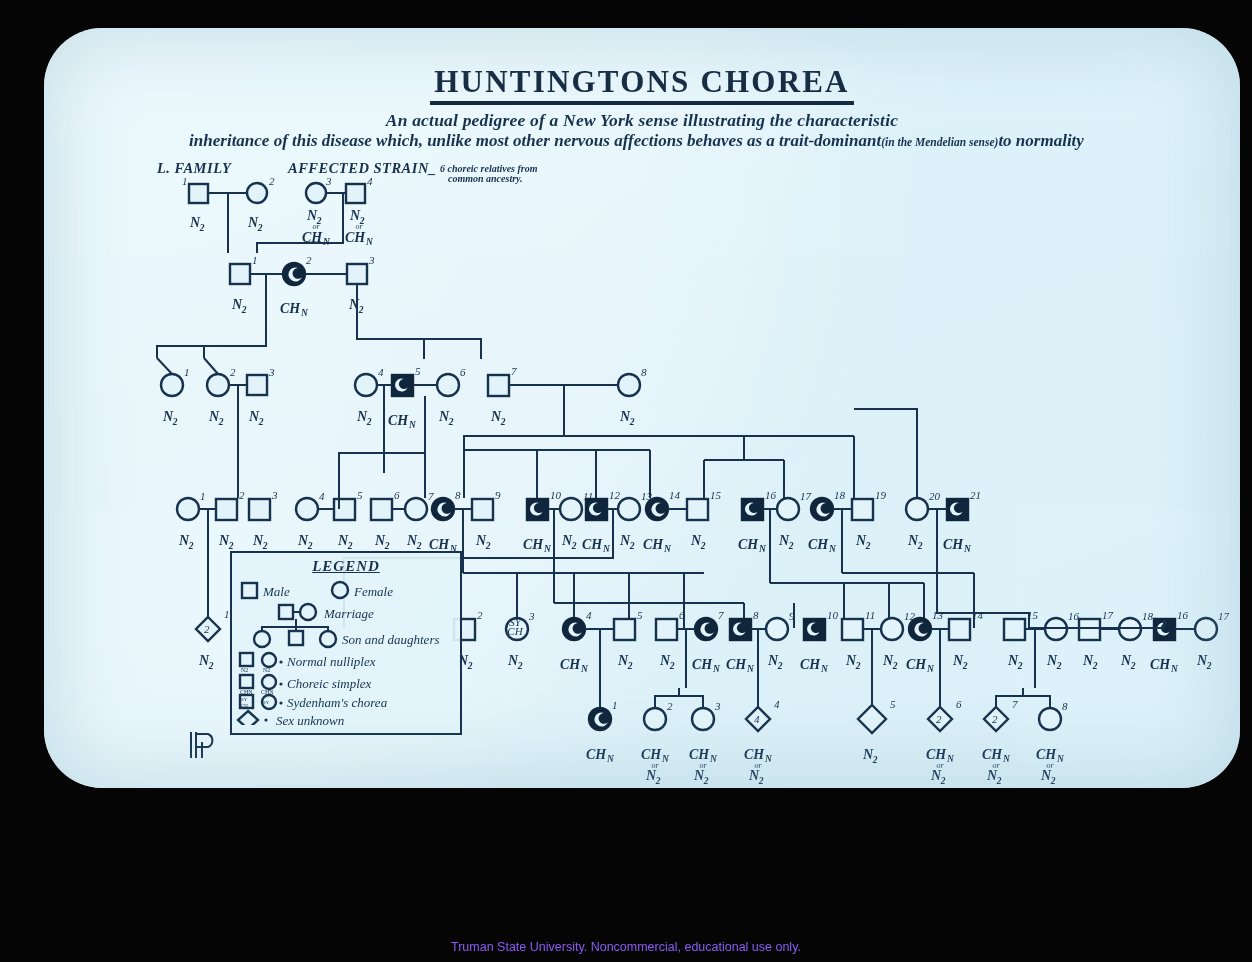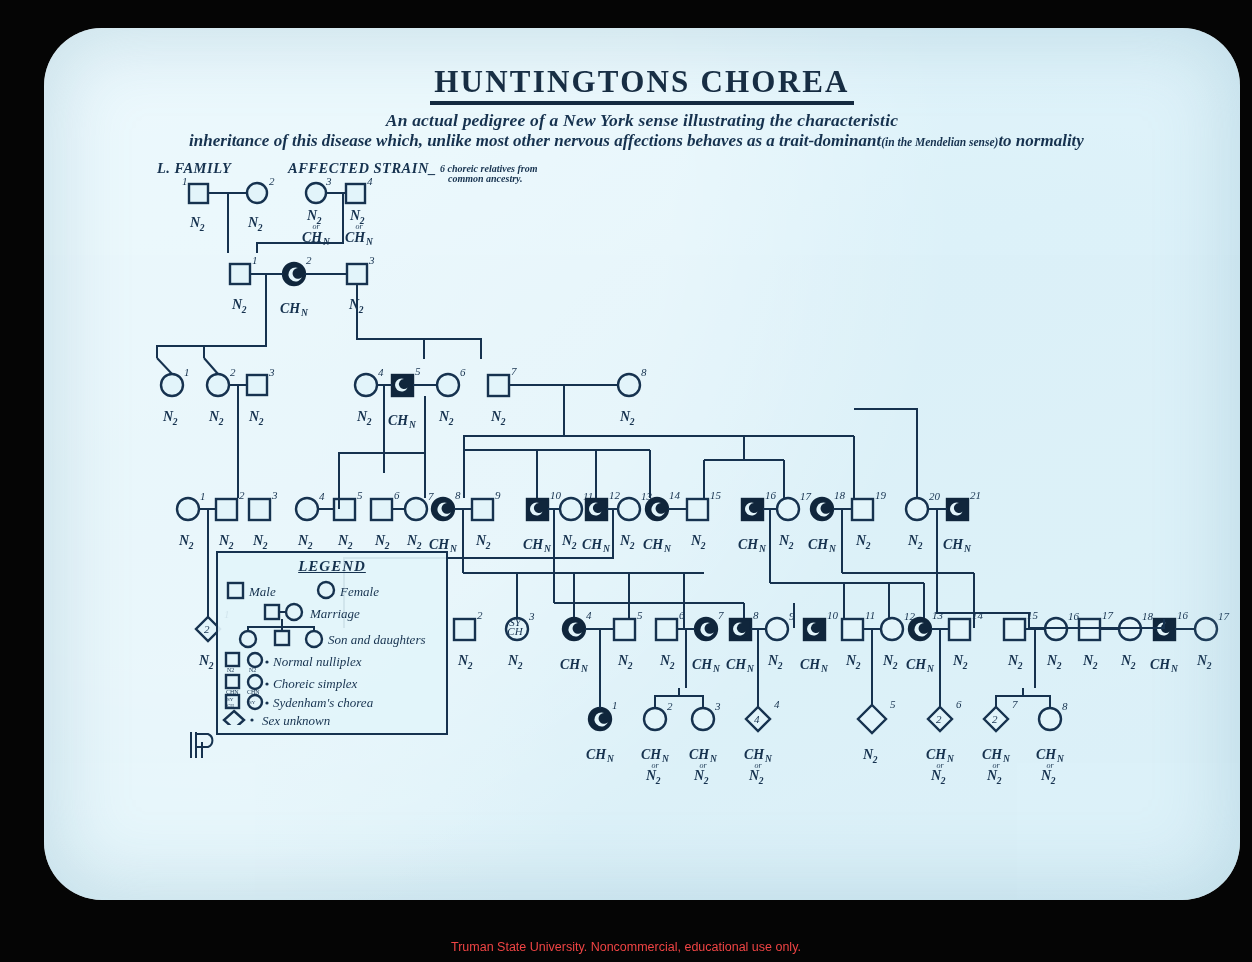--- a/index.html
+++ b/index.html
@@ -1,20 +1,20 @@
 <!DOCTYPE html>
 <html><head>
 <meta charset="utf-8">
 <title>Huntingtons Chorea Pedigree</title>
 <style>
   html,body{margin:0;padding:0;background:#000;}
   body{width:1252px;height:962px;overflow:hidden;
        font-family:"Liberation Sans",sans-serif;}
   #stage{position:relative;width:1252px;height:962px;background:#050505;}
-  #slide{position:absolute;left:44px;top:28px;width:1196px;height:872px;
+  #slide{position:absolute;left:44px;top:28px;width:1196px;height:760px;
          background:#e2f4fa;border-radius:58px;overflow:hidden;}
   #grain{position:absolute;inset:0;opacity:.5;
      background:
       radial-gradient(circle at 12% 18%, rgba(255,255,255,.55) 0 38%, rgba(0,0,0,0) 60%),
       radial-gradient(circle at 82% 74%, rgba(210,236,246,.7) 0 40%, rgba(0,0,0,0) 66%),
       linear-gradient(160deg,#eafaff 0%,#dff2fa 42%,#e6f6fb 70%,#d9eef7 100%);
      pointer-events:none;}
   #vign{position:absolute;inset:0;pointer-events:none;
      box-shadow:inset 0 0 70px 14px rgba(130,175,195,.30);border-radius:58px;}
   svg#ped{position:absolute;left:0;top:0;width:1196px;height:900px;}
@@ -34,22 +34,22 @@
   .title h1{margin:0;font-family:"Liberation Serif",serif;font-size:31px;
       font-weight:bold;letter-spacing:2.2px;color:#14293f;
       border-bottom:4px solid #14293f;display:inline-block;padding:0 4px 2px;
       line-height:1.05;}
   .sub1,.sub2{font-family:"Liberation Serif",serif;font-style:italic;
       font-weight:bold;color:#16324f;text-align:center;white-space:nowrap;}
   .sub1{position:absolute;left:0;right:0;top:82px;font-size:17.5px;letter-spacing:.2px;}
   .sub2{position:absolute;left:14px;right:25px;top:103px;font-size:17px;letter-spacing:0;}
   .sub2 .paren{font-size:11.5px;}
   .credit{position:absolute;left:0;right:0;bottom:8px;text-align:center;
-      color:#ef4444;font-size:12.5px;font-family:"Liberation Sans",sans-serif;margin-top:17px;}
-  #legendbox{position:absolute;left:172px;top:523px;width:228px;height:180px;
+      color:#8b5cf6;font-size:12.5px;font-family:"Liberation Sans",sans-serif;margin-top:17px;}
+  #legendbox{position:absolute;left:186px;top:523px;width:228px;height:180px;
       border:2.5px solid #16324f;background:rgba(226,244,250,.92);}
   .lgtitle{text-align:center;font-family:"Liberation Serif",serif;font-style:italic;
       font-weight:bold;font-size:15px;color:#16324f;margin-top:5px;
       text-decoration:underline;letter-spacing:1px;}
   #mono{position:absolute;left:142px;top:700px;width:40px;height:34px;}
 </style>
 </head>
 <body>
 
 <div id="stage">

